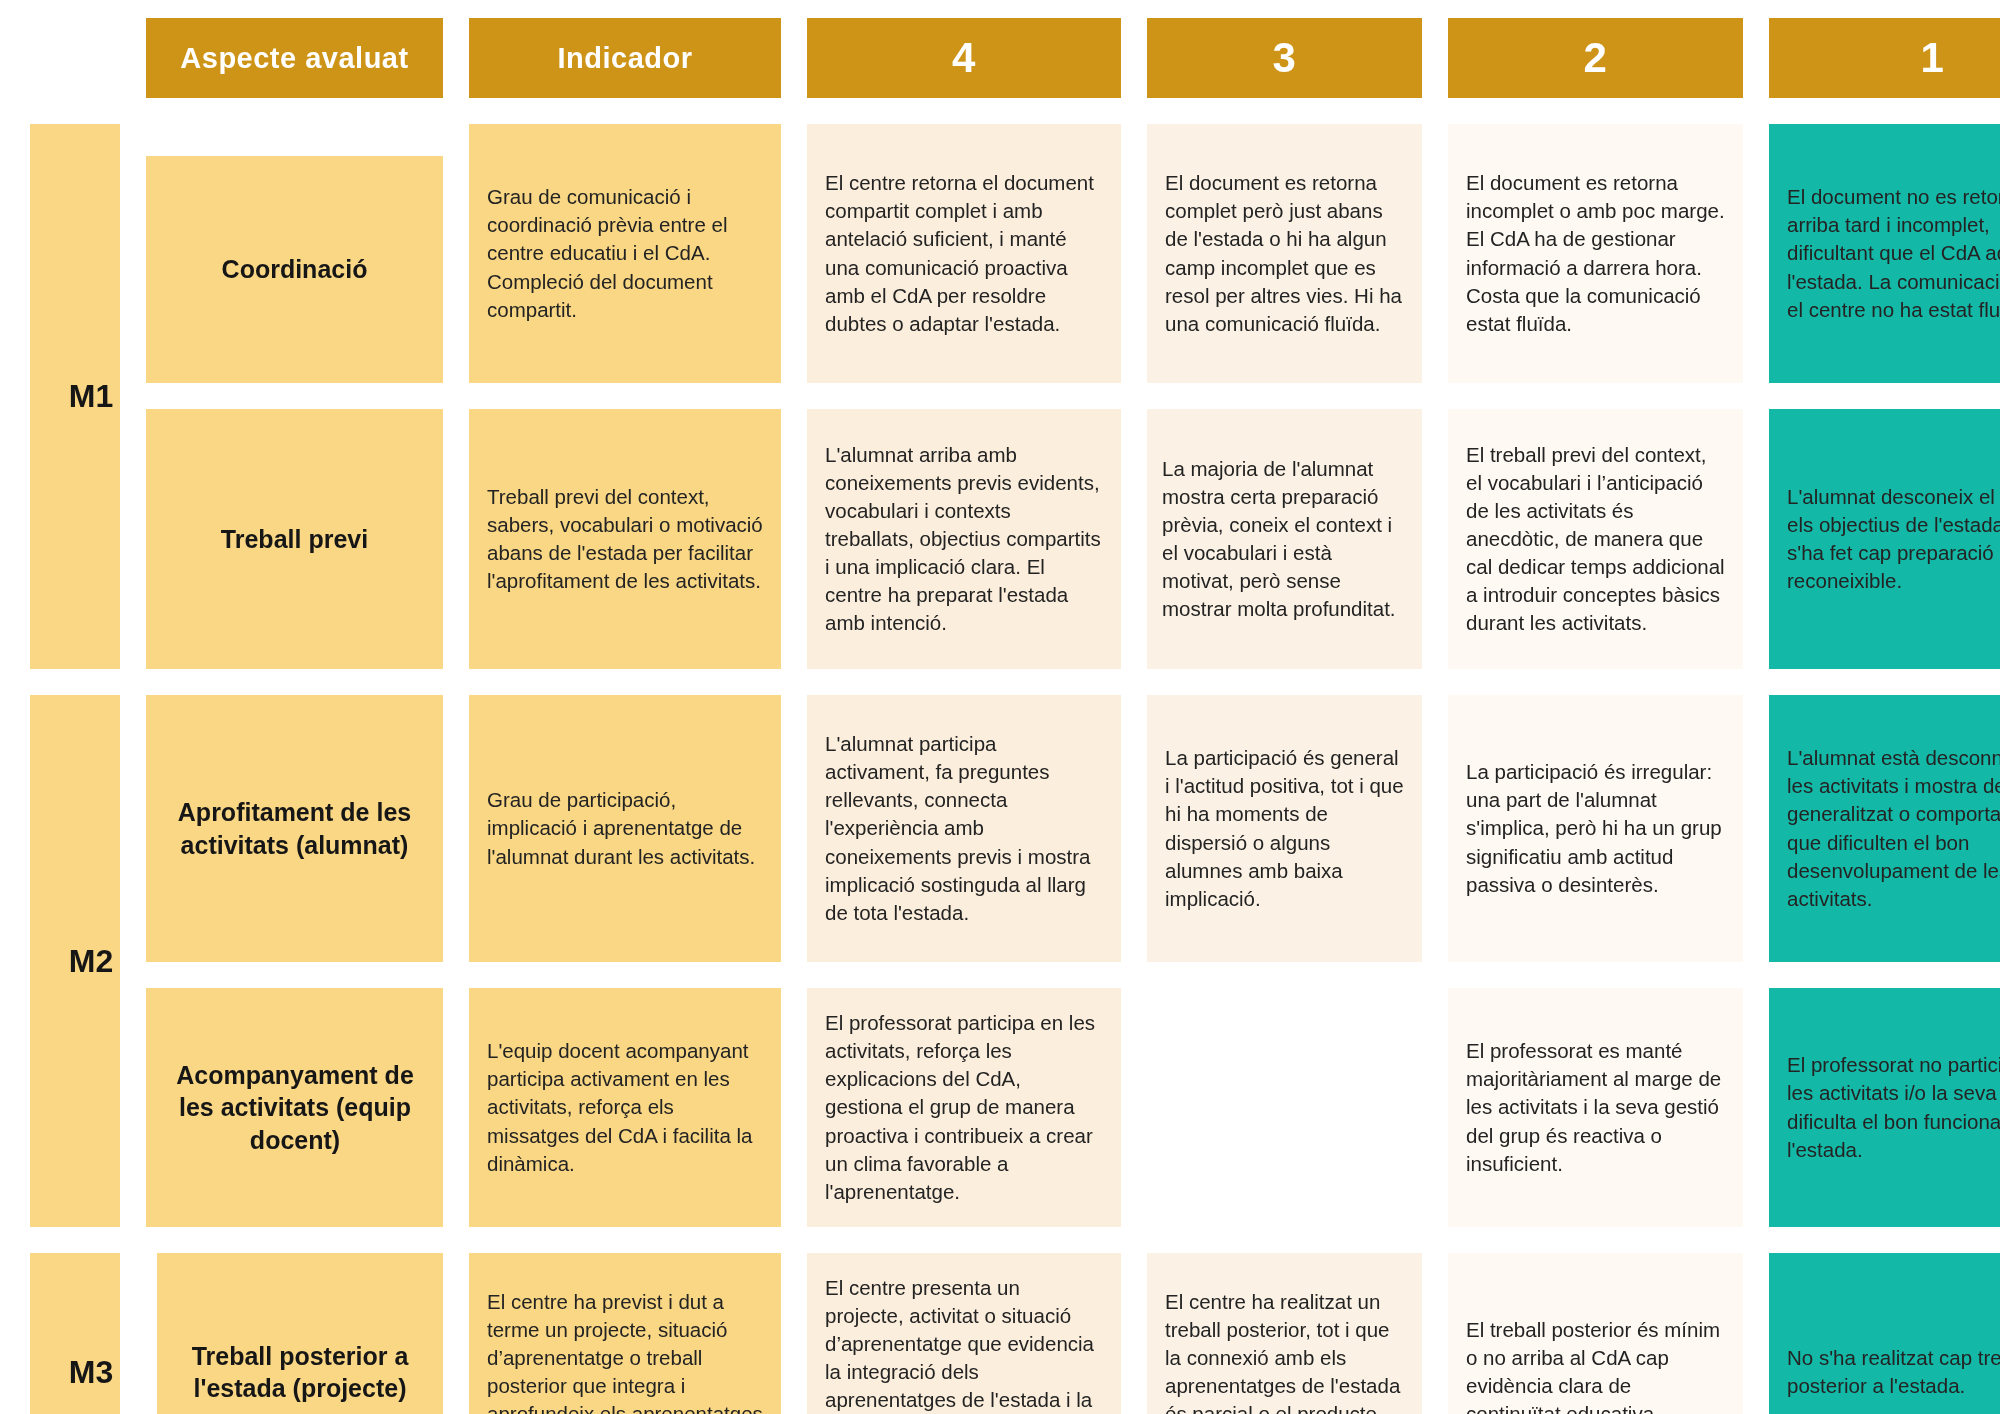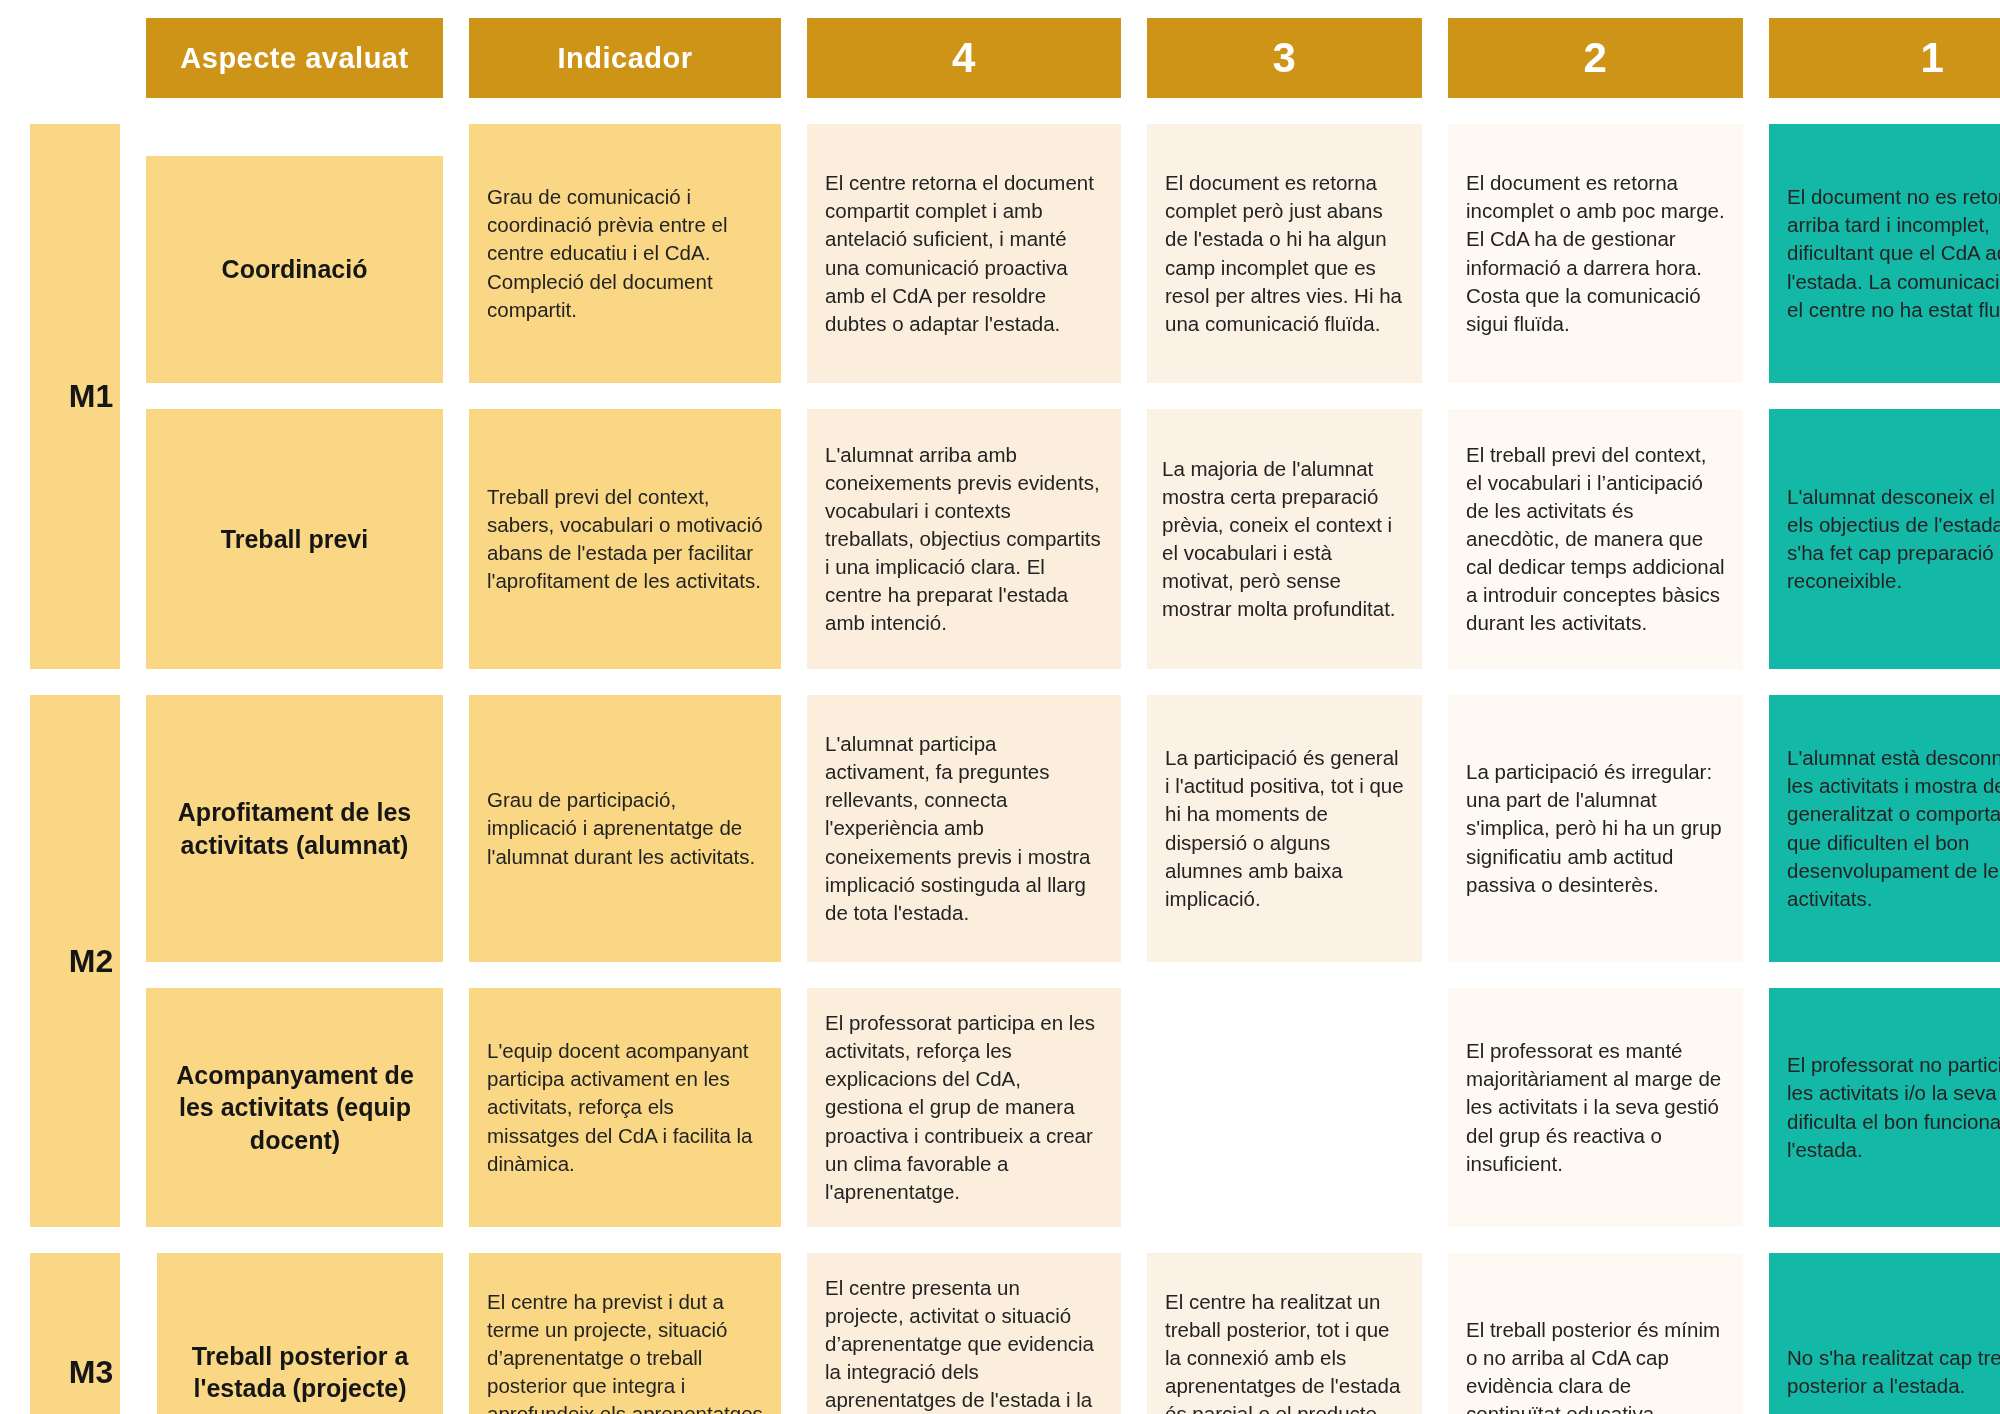--- a/index.html
+++ b/index.html
@@ -56,21 +56,21 @@
   <div class="cell head num" style="grid-column:7;grid-row:1;">1</div>
 
   <div class="cell ycell mcell m1">M1</div>
   <div class="cell ycell mcell m2">M2</div>
   <div class="cell ycell mcell m3">M3</div>
 
   <div class="cell ycell aspect" style="grid-column:2;grid-row:2;margin-top:32px;">Coordinació</div>
   <div class="cell ycell tcell" style="grid-column:3;grid-row:2;">Grau de comunicació i coordinació prèvia entre el centre educatiu i el CdA. Compleció del document compartit.</div>
   <div class="cell tcell c4" style="grid-column:4;grid-row:2;">El centre retorna el document compartit complet i amb antelació suficient, i manté una comunicació proactiva amb el CdA per resoldre dubtes o adaptar l'estada.</div>
   <div class="cell tcell c3" style="grid-column:5;grid-row:2;">El document es retorna complet però just abans de l'estada o hi ha algun camp incomplet que es resol per altres vies. Hi ha una comunicació fluïda.</div>
-  <div class="cell tcell c2" style="grid-column:6;grid-row:2;">El document es retorna incomplet o amb poc marge. El CdA ha de gestionar informació a darrera hora. Costa que la comunicació sigui fluïda.</div>
+  <div class="cell tcell c2" style="grid-column:6;grid-row:2;">El document es retorna incomplet o amb poc marge. El CdA ha de gestionar informació a darrera hora. Costa que la comunicació estat fluïda.</div>
   <div class="cell tcell c1" style="grid-column:7;grid-row:2;">El document no es retorna o arriba tard i incomplet, dificultant que el CdA adeqüi l'estada. La comunicació amb el centre no ha estat fluïda.</div>
 
   <div class="cell ycell aspect" style="grid-column:2;grid-row:3;">Treball previ</div>
   <div class="cell ycell tcell" style="grid-column:3;grid-row:3;">Treball previ del context, sabers, vocabulari o motivació abans de l'estada per facilitar l'aprofitament de les activitats.</div>
   <div class="cell tcell c4" style="grid-column:4;grid-row:3;">L'alumnat arriba amb coneixements previs evidents, vocabulari i contexts treballats, objectius compartits i una implicació clara. El centre ha preparat l'estada amb intenció.</div>
   <div class="cell tcell c3" style="grid-column:5;grid-row:3;padding-left:15px;">La majoria de l'alumnat mostra certa preparació prèvia, coneix el context i el vocabulari i està motivat, però sense mostrar molta profunditat.</div>
   <div class="cell tcell c2" style="grid-column:6;grid-row:3;">El treball previ del context, el vocabulari i l’anticipació de les activitats és anecdòtic, de manera que cal dedicar temps addicional a introduir conceptes bàsics durant les activitats.</div>
   <div class="cell tcell c1" style="grid-column:7;grid-row:3;">L'alumnat desconeix el context i els objectius de l'estada. No s'ha fet cap preparació prèvia reconeixible.</div>
 
   <div class="cell ycell aspect" style="grid-column:2;grid-row:4;">Aprofitament de les activitats (alumnat)</div>

